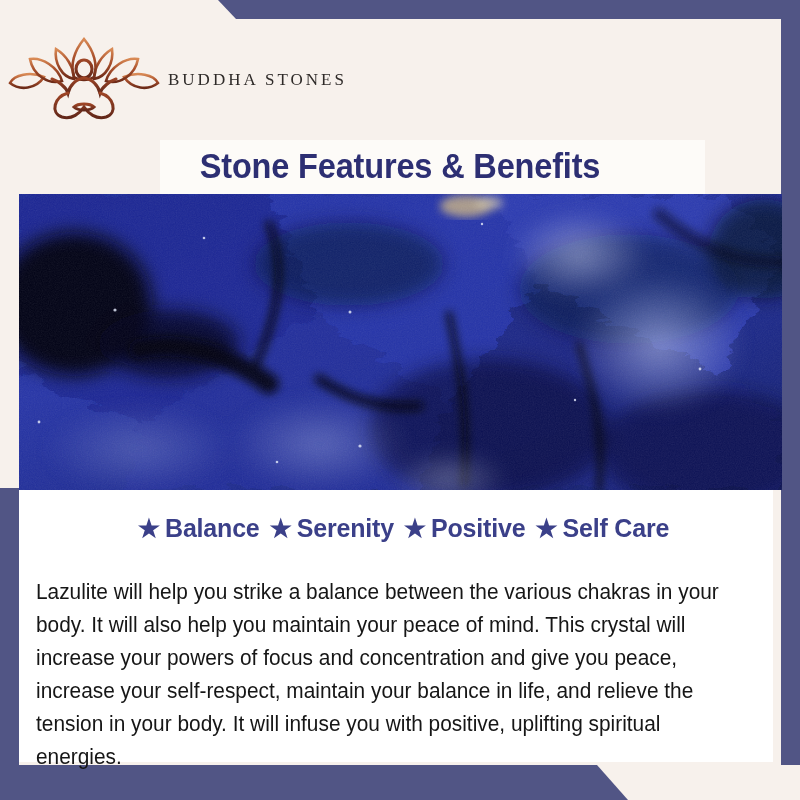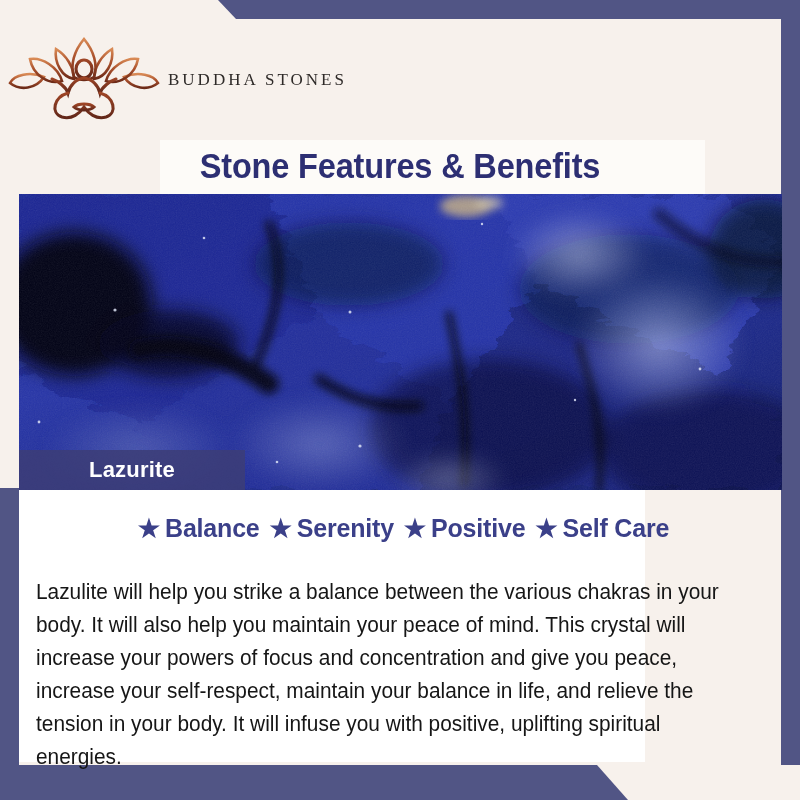--- a/index.html
+++ b/index.html
@@ -111,21 +111,21 @@
     color: #ffffff;
     font-size: 22px;
     font-weight: 700;
     letter-spacing: 0.2px;
   }
 
   
   .card {
     position: absolute;
     left: 19px; top: 490px;
-    width: 626px; height: 272px;
+    width: 754px; height: 272px;
     background: #ffffff;
   }
   .keywords {
     position: absolute;
     left: 0; top: 24px;
     width: 763px;
     text-align: center;
     color: #3b4089;
     font-size: 25px;
     font-weight: 700;
@@ -296,23 +296,20 @@
         <circle cx="341" cy="252" r="1.6"></circle>
         <circle cx="258" cy="268" r="1.3"></circle>
         <circle cx="20" cy="228" r="1.4"></circle>
         <circle cx="556" cy="206" r="1.2"></circle>
       </g>
 
       <rect width="763" height="296" filter="url(#grain)" opacity="0.5"></rect>
     </svg>
   </div>
 
-  <div class="stone-banner">
-    <span>Lazurite</span>
-  </div>
 
   <div class="card">
 
     <div class="keywords">
       <span class="star">★</span><span class="kw">Balance</span><span class="star">★</span><span class="kw">Serenity</span><span class="star">★</span><span class="kw">Positive</span><span class="star">★</span><span class="kw">Self Care</span>
     </div>
 
     <p class="body-text">Lazulite will help you strike a balance between the various chakras in your body. It will also help you maintain your peace of mind. This crystal will increase your powers of focus and concentration and give you peace, increase your self-respect, maintain your balance in life, and relieve the tension in your body. It will infuse you with positive, uplifting spiritual energies.</p>
   </div>
 

